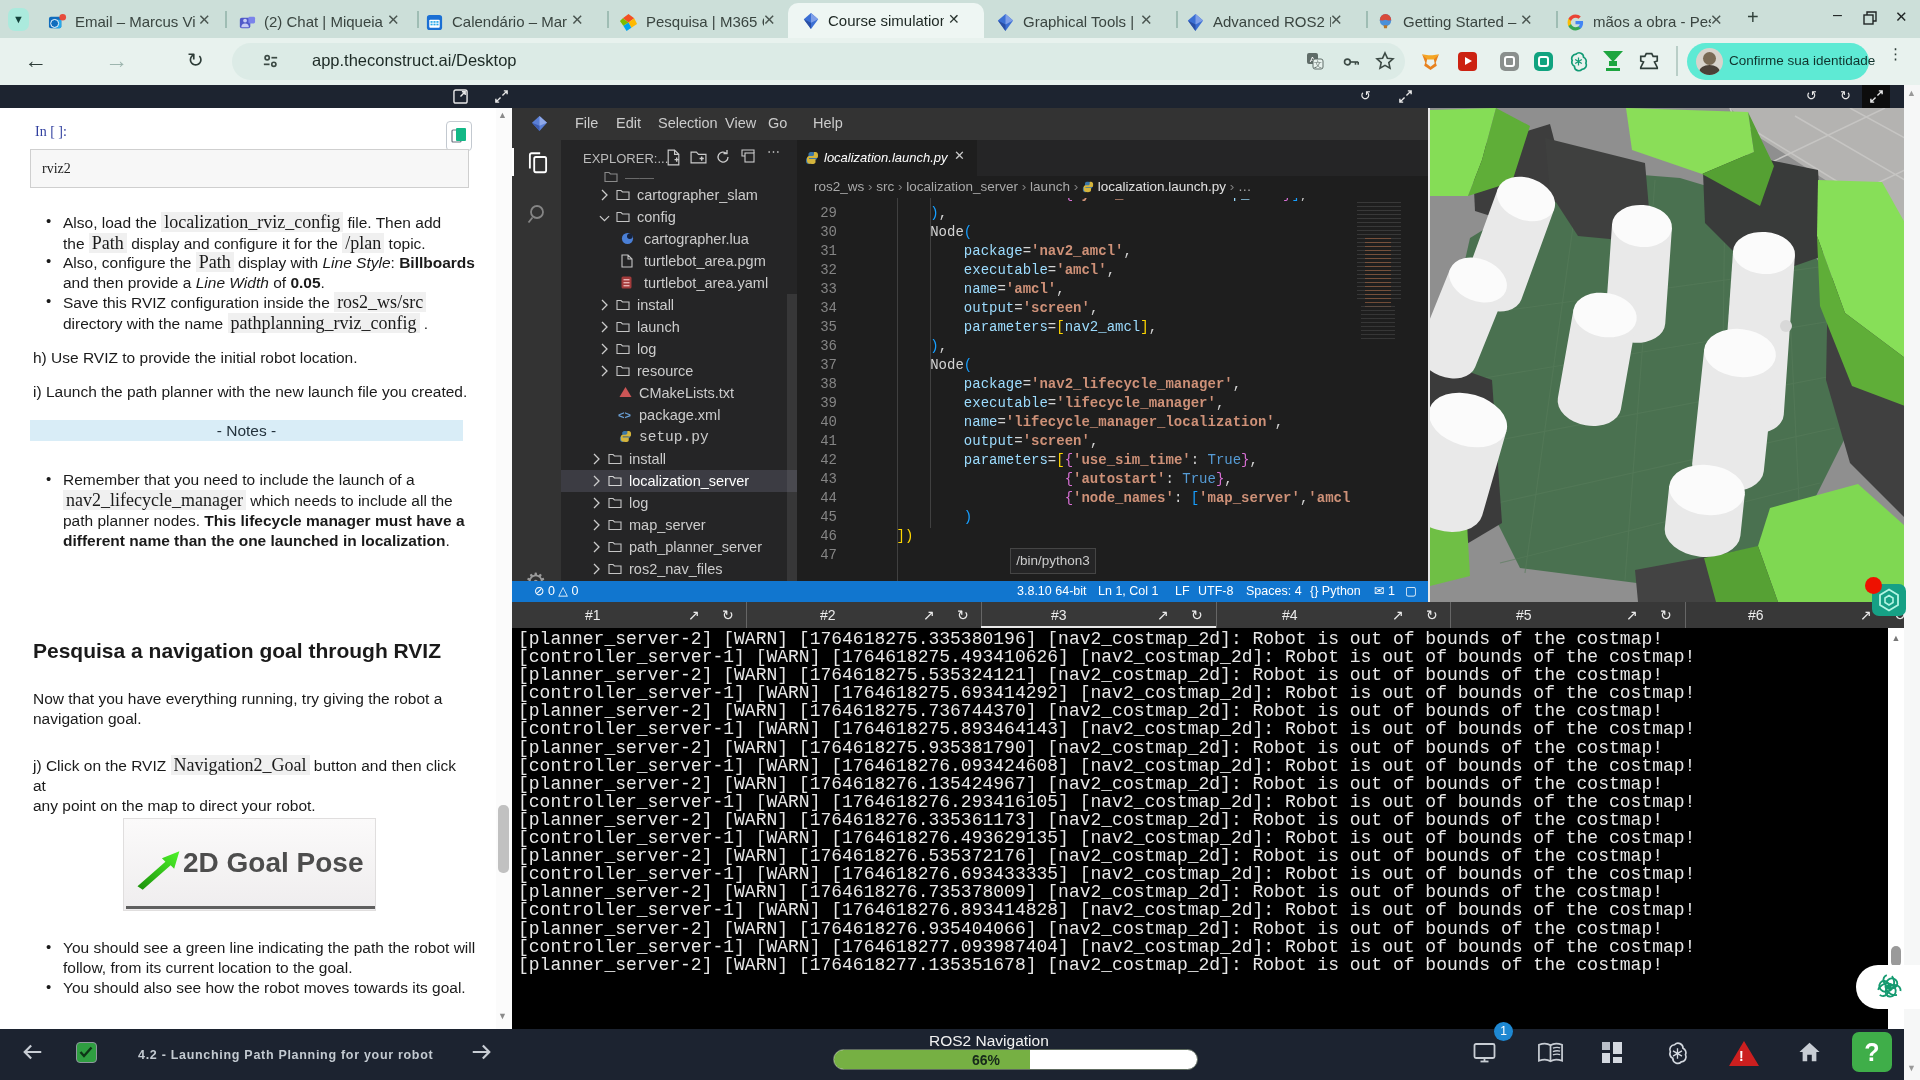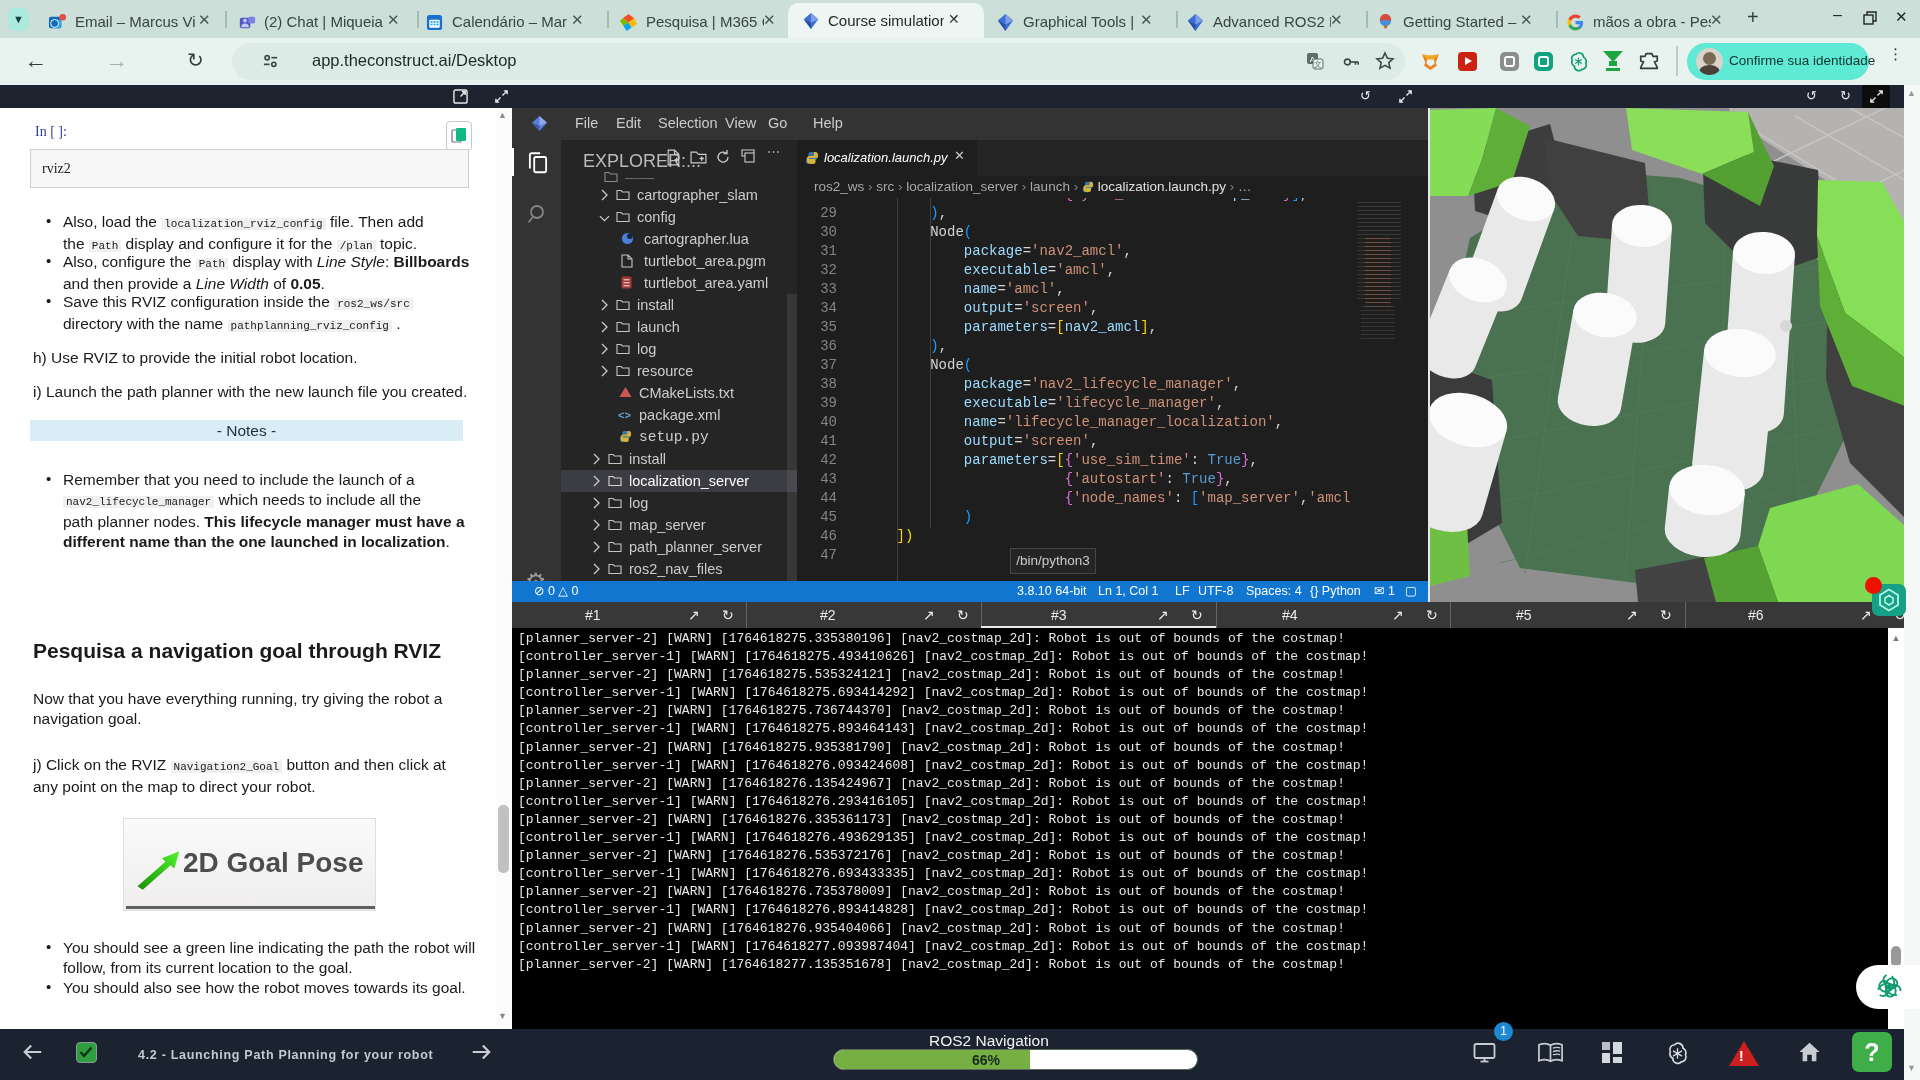--- a/index.html
+++ b/index.html
@@ -20,56 +20,56 @@
 #activetab { position:absolute; top:3px; left:788px; width:196px; height:35px; background:#eef6f3; border-radius:10px 10px 0 0; }
 .winbtn { position:absolute; top:10px; font-size:16px; color:#202525; }
 
 
 #darkstrip { top:85px; left:0; width:1920px; height:23px; background:#1d2430; }
 .stripico { position:absolute; top:3px; color:#e8e8e8; font-size:13px; }
 
 
 #notebook { top:108px; left:0; width:499px; height:921px; background:#ffffff; overflow:hidden; color:#1a1a1a; font-size:15.5px; }
 #nbscroll { top:108px; left:496px; width:16px; height:921px; background:#fbfbfb; }
-.codebg { background:#f0f0f0; font-family:Liberation Mono, monospace; font-size:11px; padding:0 3px; }
+.codebg { background:#f0f0f0; font-family:Liberation Serif, serif; font-size:18px; padding:0 3px; }
 .nbp { position:absolute; left:33px; line-height:20px; }
 .nbul { position:absolute; left:63px; line-height:20px; }
 .bullet { position:absolute; left:46px; font-size:15px; }
 .nbar { position:absolute; left:30px; width:433px; height:21px; background:#d9edf7; text-align:center; line-height:21px; font-size:15.5px; color:#23323c; }
 
 
 #vscode { top:108px; left:512px; width:918px; height:494px; background:#1e1e1e; overflow:hidden; }
 #vsmenu { position:absolute; top:0; left:0; width:918px; height:32px; background:#333333; color:#cccccc; font-size:14.5px; }
 #vsmenu span { position:absolute; top:7px; }
 #activity { position:absolute; top:32px; left:0; width:49px; height:462px; background:#333333; }
 #sidebar { position:absolute; top:32px; left:49px; width:236px; height:462px; background:#252526; color:#cccccc; }
 .trow { position:absolute; left:0; width:236px; height:22px; font-size:14.5px; line-height:22px; white-space:nowrap; }
 .chev { position:absolute; font-size:11px; color:#c5c5c5; top:0px; }
 .fico { position:absolute; top:4px; width:14px; height:13px; }
 #edtabs { position:absolute; top:32px; left:285px; width:633px; height:36px; background:#252526; }
 #edtab1 { position:absolute; top:0; left:0; width:180px; height:36px; background:#1e1e1e; color:#ffffff; }
 #breadcrumb { position:absolute; top:68px; left:285px; width:633px; height:22px; background:#1e1e1e; color:#a9a9a9; font-size:13.5px; line-height:22px; white-space:nowrap; }
 #codearea { position:absolute; top:90px; left:285px; width:633px; height:383px; background:#1e1e1e; overflow:hidden; }
 #codelines { position:absolute; top:-13px; left:0; font-family:"Liberation Mono",monospace; font-size:14px; line-height:19px; white-space:pre; }
 .ln { display:inline-block; width:40px; margin-right:26px; color:#858585; text-align:right; }
-.cw { color:#d4d4d4; } .cb { color:#9cdcfe; } .cs { color:#ce9178; } .ck { color:#569cd6; }
+.cw { color:#d4d4d4; } .cb { color:#9cdcfe; } .cs { color:#ce9178;font-weight:bold; } .ck { color:#569cd6; }
 .cy { color:#ffd700; } .cp { color:#da70d6; } .cu { color:#179fff; }
 #minimap { position:absolute; top:90px; left:839px; width:58px; height:383px; background:#1e1e1e; }
 #tooltip { position:absolute; top:440px; left:498px; width:86px; height:26px; background:#252526; border:1px solid #454545; color:#cccccc; font-size:13.5px; line-height:24px; text-align:center; }
 #statusbar { position:absolute; top:473px; left:0; width:918px; height:21px; background:#1176cf; color:#ffffff; font-size:12.5px; line-height:21px; }
 
 
 #sim { top:108px; left:1430px; width:475px; height:494px; background:#9e9e9e; overflow:hidden; }
 
 
 #termtabs { top:602px; left:512px; width:1408px; height:26px; background:#383838; }
 .ttab { position:absolute; top:0; height:26px; color:#ececec; font-size:14px; line-height:26px; }
 .tsep { position:absolute; top:0; width:1px; height:26px; background:#666666; }
 #terminal { top:628px; left:512px; width:1376px; height:401px; background:#000000; overflow:hidden; }
-#termtext { position:absolute; top:2px; left:6px; font-family:"Liberation Mono",monospace; font-size:13px; line-height:18.1px; color:#e8e8e8; white-space:pre; }
+#termtext { position:absolute; top:2px; left:6px; font-family:"Liberation Mono",monospace; font-size:18px; line-height:18.1px; color:#e8e8e8; white-space:pre; }
 #termscroll { top:628px; left:1888px; width:16px; height:401px; background:#ffffff; }
 
 
 #botbar { top:1029px; left:0; width:1920px; height:51px; background:#1c2330; }
 #pagescroll { top:85px; left:1904px; width:16px; height:995px; background:#f6f7f7; }
 
 
 #fab { top:965px; left:1856px; width:64px; height:44px; background:#ffffff; border-radius:22px 0 0 22px; }
 #hexlogo { top:584px; left:1872px; width:34px; height:32px; background:#16a085; border-radius:7px; }
 #reddot { top:577px; left:1865px; width:17px; height:17px; background:#ee1100; border-radius:50%; }
@@ -332,21 +332,21 @@
           <path d="M14 3 H6 a1.5 1.5 0 0 0 -1.5 1.5 V17"></path>
           <rect x="8.5" y="6.5" width="11" height="14" rx="1.5"></rect>
         </svg>
       <svg class="abs" style="top:62px;left:14px;width:24px;height:24px;" viewBox="0 0 24 24" fill="none" stroke="#858585" stroke-width="1.8">
           <circle cx="11" cy="10" r="6"></circle>
           <line x1="6.5" y1="15.5" x2="2.5" y2="20.5"></line>
         </svg>
       <span class="abs" style="top:428px;left:13px;font-size:24px;color:#9a9a9a;">⚙</span>
     </div>
     <div id="sidebar">
-      <div class="abs" style="top:11px;left:22px;font-size:18px;color:#bbbbbb;">EXPLORER:...</div>
+      <div class="abs" style="top:11px;left:22px;font-size:13px;color:#bbbbbb;">EXPLORER:...</div>
       <svg class="abs" style="top:9px;left:104px;width:17px;height:17px;" viewBox="0 0 16 16" fill="none" stroke="#cccccc" stroke-width="1.1">
           <path d="M9 1 H3 V15 H13 V5 Z M9 1 V5 H13"></path>
           <path d="M11 8 V12 M9 10 H13" stroke-width="1.3"></path>
         </svg>
       <svg class="abs" style="top:9px;left:129px;width:17px;height:17px;" viewBox="0 0 16 16" fill="none" stroke="#cccccc" stroke-width="1.1">
           <path d="M1 3 H6 L8 5 H15 V13 H1 Z"></path>
           <path d="M11 7 V11 M9 9 H13" stroke-width="1.3"></path>
         </svg>
       <svg class="abs" style="top:9px;left:154px;width:16px;height:16px;" viewBox="0 0 16 16" fill="none" stroke="#cccccc" stroke-width="1.3">
           <path d="M13 8 a5 5 0 1 1 -1.5 -3.5 M12 1 V4.5 H8.5"></path>

